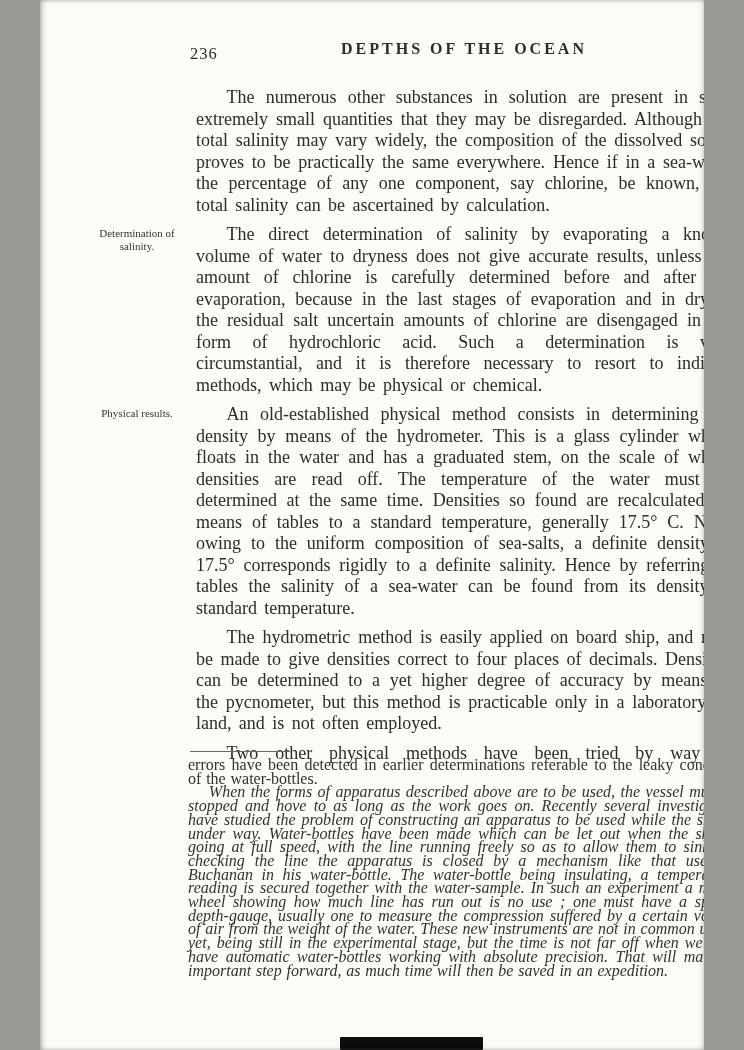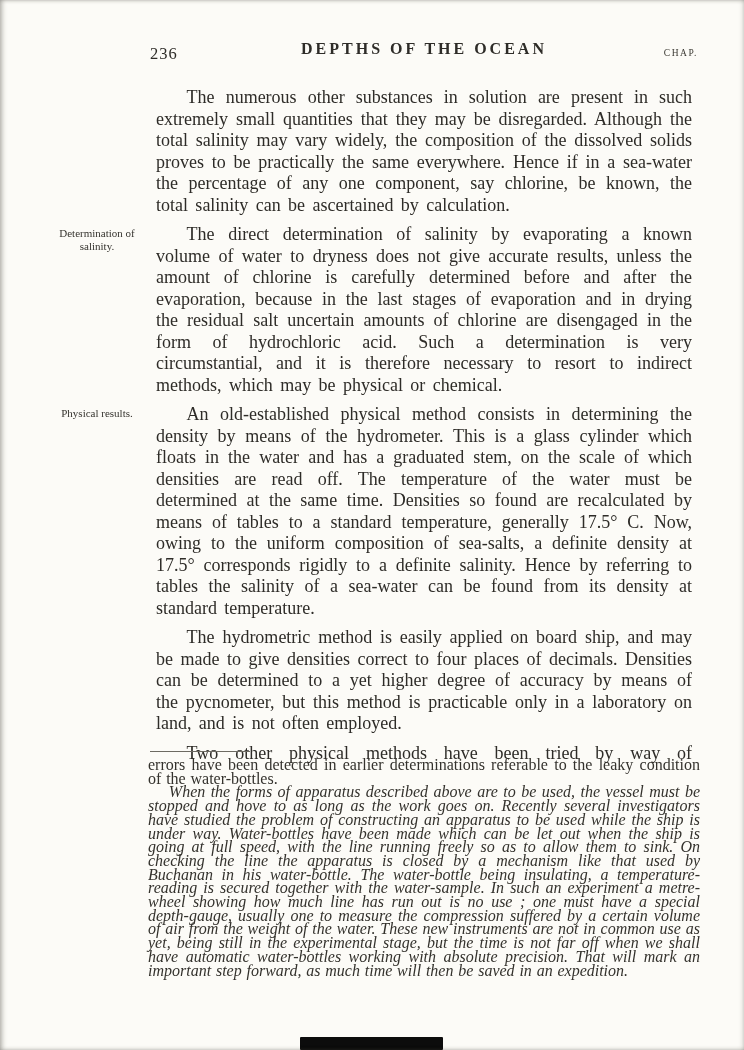--- a/index.html
+++ b/index.html
@@ -1,17 +1,17 @@
 <!DOCTYPE html>
 <html><head>
 <meta charset="utf-8">
 <style>
   html,body{margin:0;padding:0;background:#9a9892;}
   .page{
-    position:relative;width:744px;height:1050px;margin:0 auto;
+    position:relative;width:664px;height:1050px;margin:0 auto;
     background:#fcfbf7;color:#2e2c28;overflow:hidden;
     font-family:"Liberation Serif","DejaVu Serif",serif;
   }
   .page::before{
     content:"";position:absolute;inset:0;pointer-events:none;z-index:6;
     box-shadow:inset 3px 0 5px -1px rgba(70,68,60,.40),
                inset -3px 0 5px -2px rgba(70,68,60,.22),
                inset 0 2px 4px -2px rgba(70,68,60,.18),
                inset 0 -2px 4px -2px rgba(70,68,60,.15);
   }

